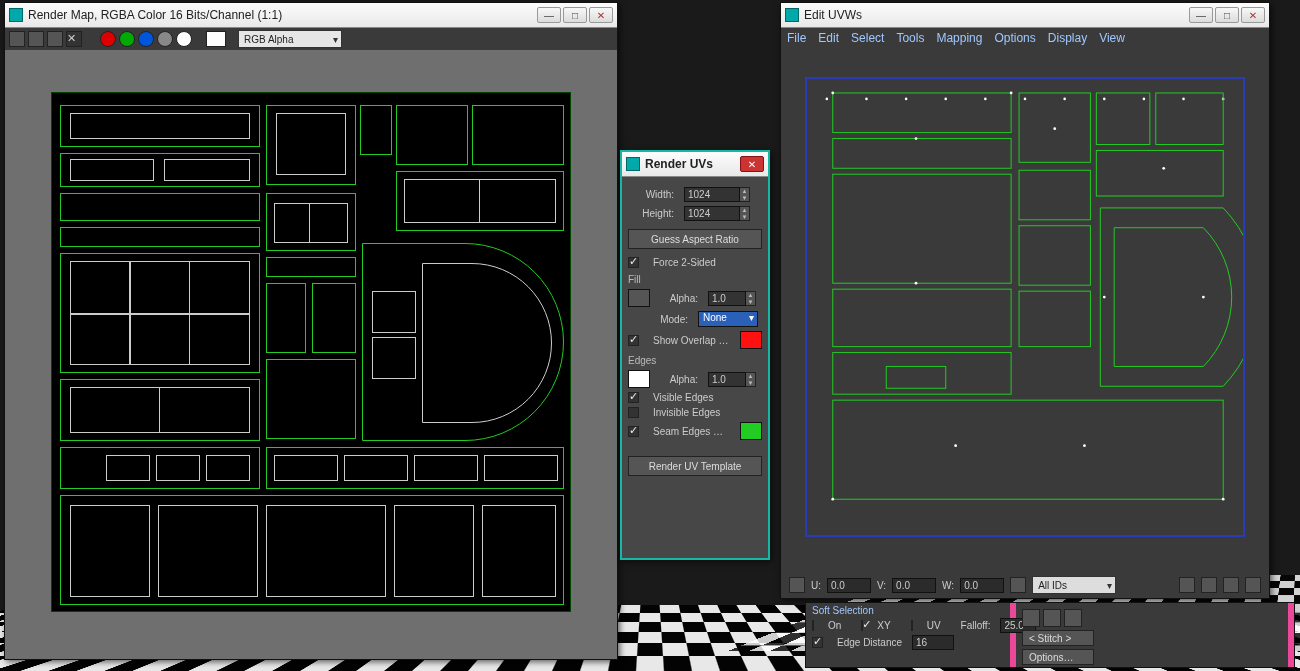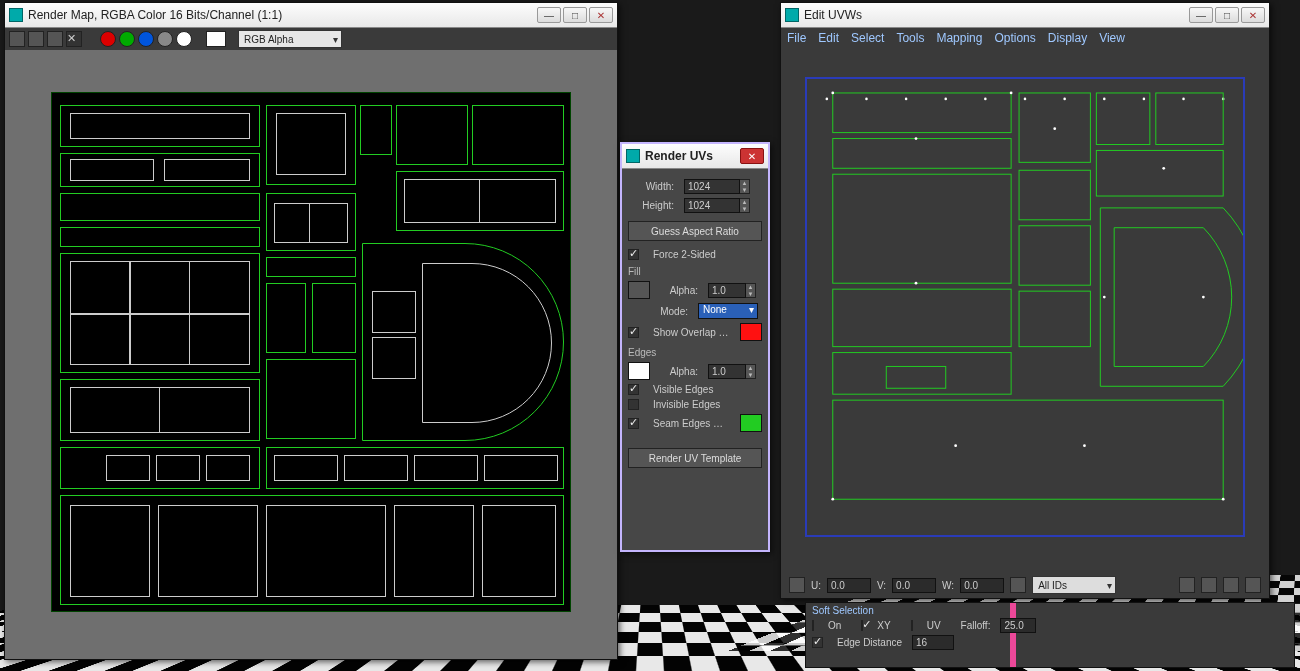--- a/index.html
+++ b/index.html
@@ -29,21 +29,21 @@
   .red{background:#d00;} .grn{background:#0a0;} .blu{background:#05d;} .wht{background:#fff;}
   .swatch{width:20px;height:16px;border:1px solid #222;background:#fff;}
   .combo{height:18px;background:#e6e6e6;border:1px solid #333;color:#222;display:flex;align-items:center;padding:0 14px 0 5px;position:relative;font-size:10px;}
   .combo::after{content:"▾";position:absolute;right:3px;color:#333;}
   #rendermap .canvas-outer{position:absolute;left:6px;top:48px;right:6px;bottom:6px;background:#6f6f6f;display:flex;align-items:center;justify-content:center;}
   #rendermap .uvcanvas{width:520px;height:520px;background:#000;position:relative;border:1px solid #040;}
   .uvcanvas .g{position:absolute;border:1px solid #2c2;}
   .uvcanvas .w{position:absolute;border:1px solid #ccc;}
 
   
-  #renderuvs { left:620px; top:142px; width:150px; height:410px; background:#474747; border:2px solid #c4b5fd;}
+  #renderuvs { left:620px; top:150px; width:150px; height:410px; background:#474747; border:2px solid #14b8a6;}
   #renderuvs .titlebar{background:linear-gradient(#fdfdfd,#e8e8e8);}
   #renderuvs .body{padding:6px;color:#ccc;font-size:10px;}
   .row{display:flex;align-items:center;gap:10px;margin:4px 0;}
   .row label{width:46px;text-align:right;}
   .spinner{display:flex;align-items:center;}
   .spinner input{width:56px;height:15px;background:#333;border:1px solid #111;color:#ccc;font-size:10px;padding:0 3px;}
   .spin-handle{width:10px;height:15px;background:#555;border:1px solid #222;border-left:none;display:flex;flex-direction:column;}
   .spin-handle div{flex:1;font-size:6px;text-align:center;color:#bbb;line-height:7px;}
   .btn-wide{width:100%;height:20px;background:#555;border:1px solid #222;color:#ddd;font-size:10px;margin:4px 0;cursor:pointer;}
   .cb{width:11px;height:11px;border:1px solid #222;background:#333;display:inline-block;vertical-align:middle;margin-right:4px;position:relative;}
@@ -354,13 +354,22 @@
       <span style="width:8px"></span>
       <span>Falloff:</span>
       <input class="darkinput" style="width: 36px;" value="25.0">
     </div>
     <div class="row" style="margin:2px 0">
       <span class="cb ck"></span>
       <span>Edge Distance</span>
       <input class="darkinput" style="width: 42px;" value="16">
     </div>
   </div>
+  <div class="section" style="flex:1;display:flex;flex-direction:column;gap:3px;padding-top:6px">
+    <div style="display:flex;gap:3px">
+      <span class="tool-ico"></span>
+      <span class="tool-ico"></span>
+      <span class="tool-ico"></span>
+    </div>
+    <button class="tiny-btn" style="width:72px">&lt; Stitch &gt;</button>
+    <button class="tiny-btn" style="width:72px">Options…</button>
+  </div>
 </div>
 
 </body></html>

